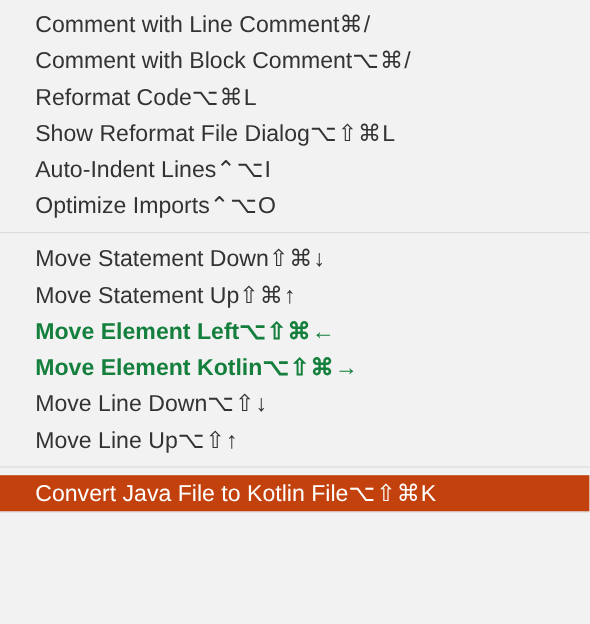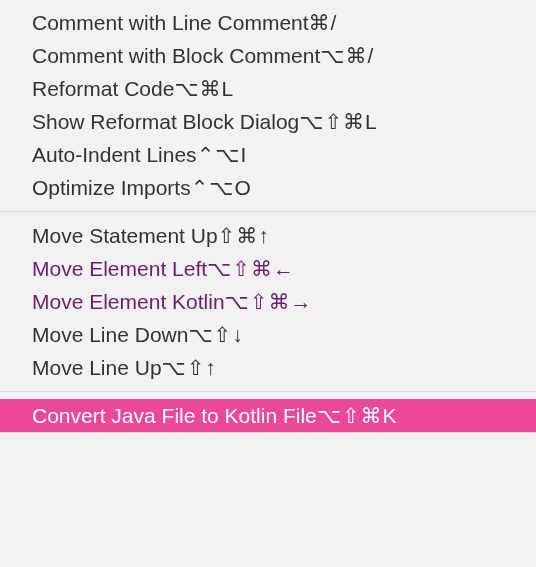--- a/index.html
+++ b/index.html
@@ -18,26 +18,27 @@
     width: 100%;
     padding-top: 6px;
   }
   .menu-item {
     display: flex;
     align-items: center;
     height: 33px;
     padding: 0 22px 0 32px;
   }
   .menu-item.highlight {
-    background: #ec4899;
+    background: #c2410c;
     color: #fff;
   }
   .menu-item.disabled .label,
   .menu-item.disabled .shortcut {
-    color: #701a75;
+    color: #15803d;
+    font-weight: bold;
   }
   .label {
     white-space: nowrap;
   }
   .shortcut {
     white-space: nowrap;
     letter-spacing: 1px;
     font-size: 21px;
     color: #333;
   }
@@ -66,34 +67,38 @@
   </div>
   <div class="menu-item">
     <span class="label">Comment with Block Comment</span>
     <span class="shortcut">⌥⌘/</span>
   </div>
   <div class="menu-item">
     <span class="label">Reformat Code</span>
     <span class="shortcut">⌥⌘L</span>
   </div>
   <div class="menu-item">
-    <span class="label">Show Reformat Block Dialog</span>
+    <span class="label">Show Reformat File Dialog</span>
     <span class="shortcut">⌥⇧⌘L</span>
   </div>
   <div class="menu-item">
     <span class="label">Auto-Indent Lines</span>
     <span class="shortcut">⌃⌥I</span>
   </div>
   <div class="menu-item">
     <span class="label">Optimize Imports</span>
     <span class="shortcut">⌃⌥O</span>
   </div>
 
   <div class="separator"></div>
 
+  <div class="menu-item">
+    <span class="label">Move Statement Down</span>
+    <span class="shortcut">⇧⌘↓</span>
+  </div>
   <div class="menu-item">
     <span class="label">Move Statement Up</span>
     <span class="shortcut">⇧⌘↑</span>
   </div>
   <div class="menu-item disabled">
     <span class="label">Move Element Left</span>
     <span class="shortcut">⌥⇧⌘←</span>
   </div>
   <div class="menu-item disabled">
     <span class="label">Move Element Kotlin</span>

